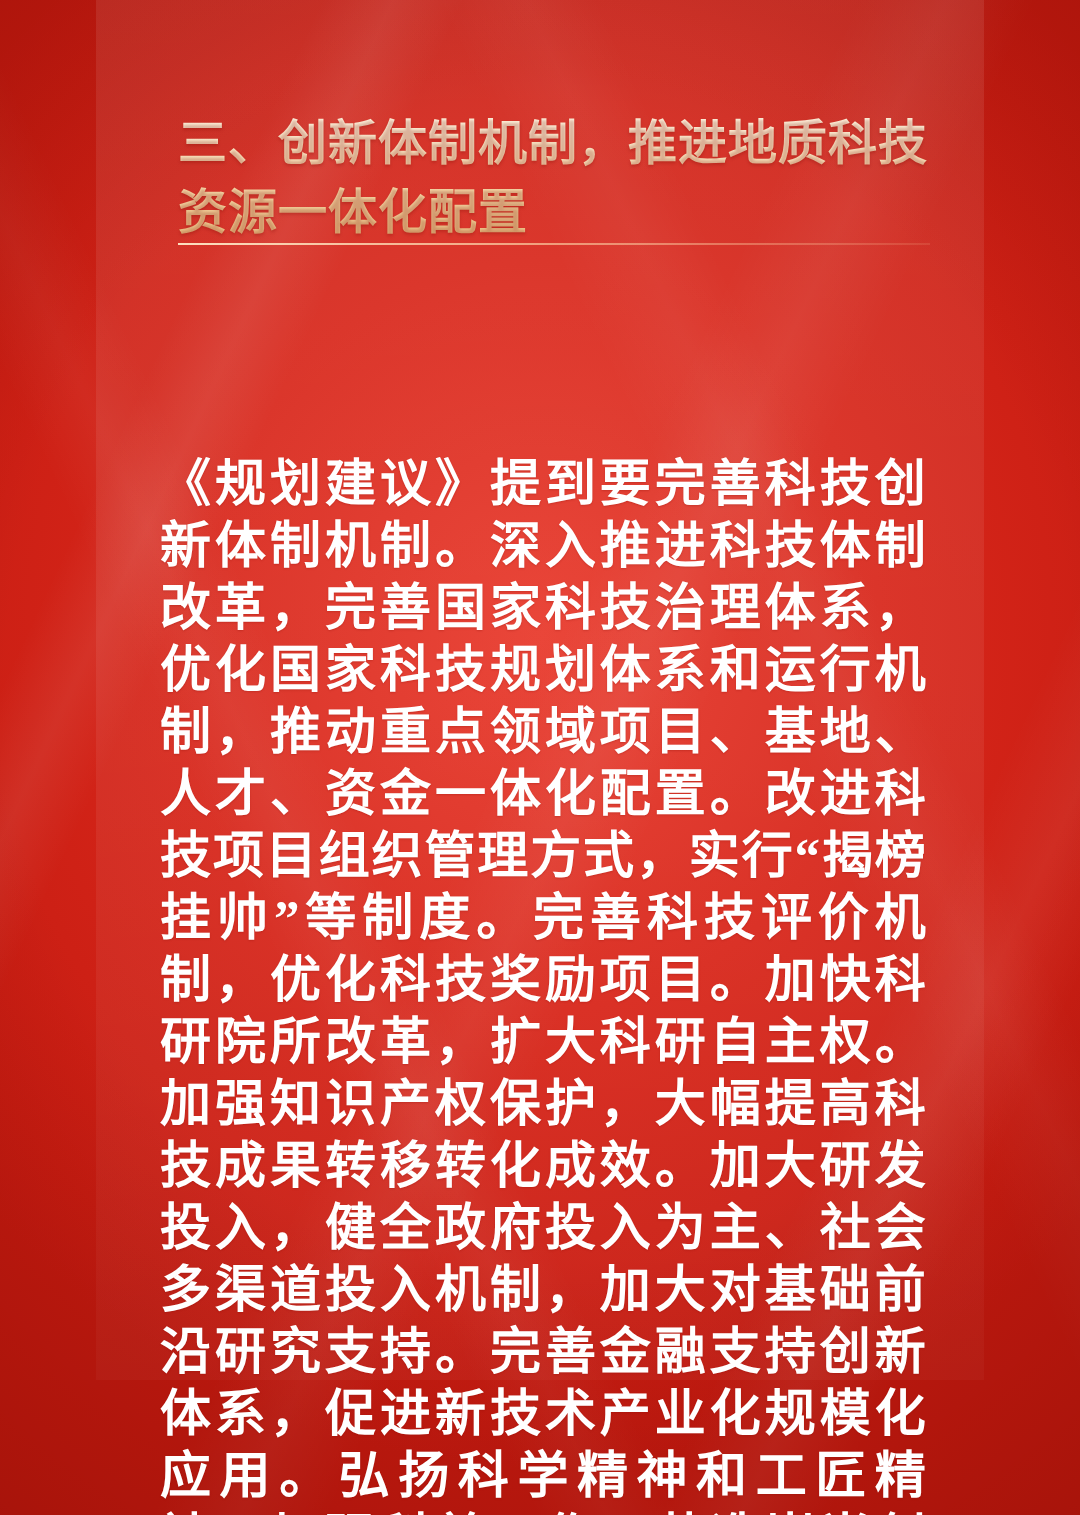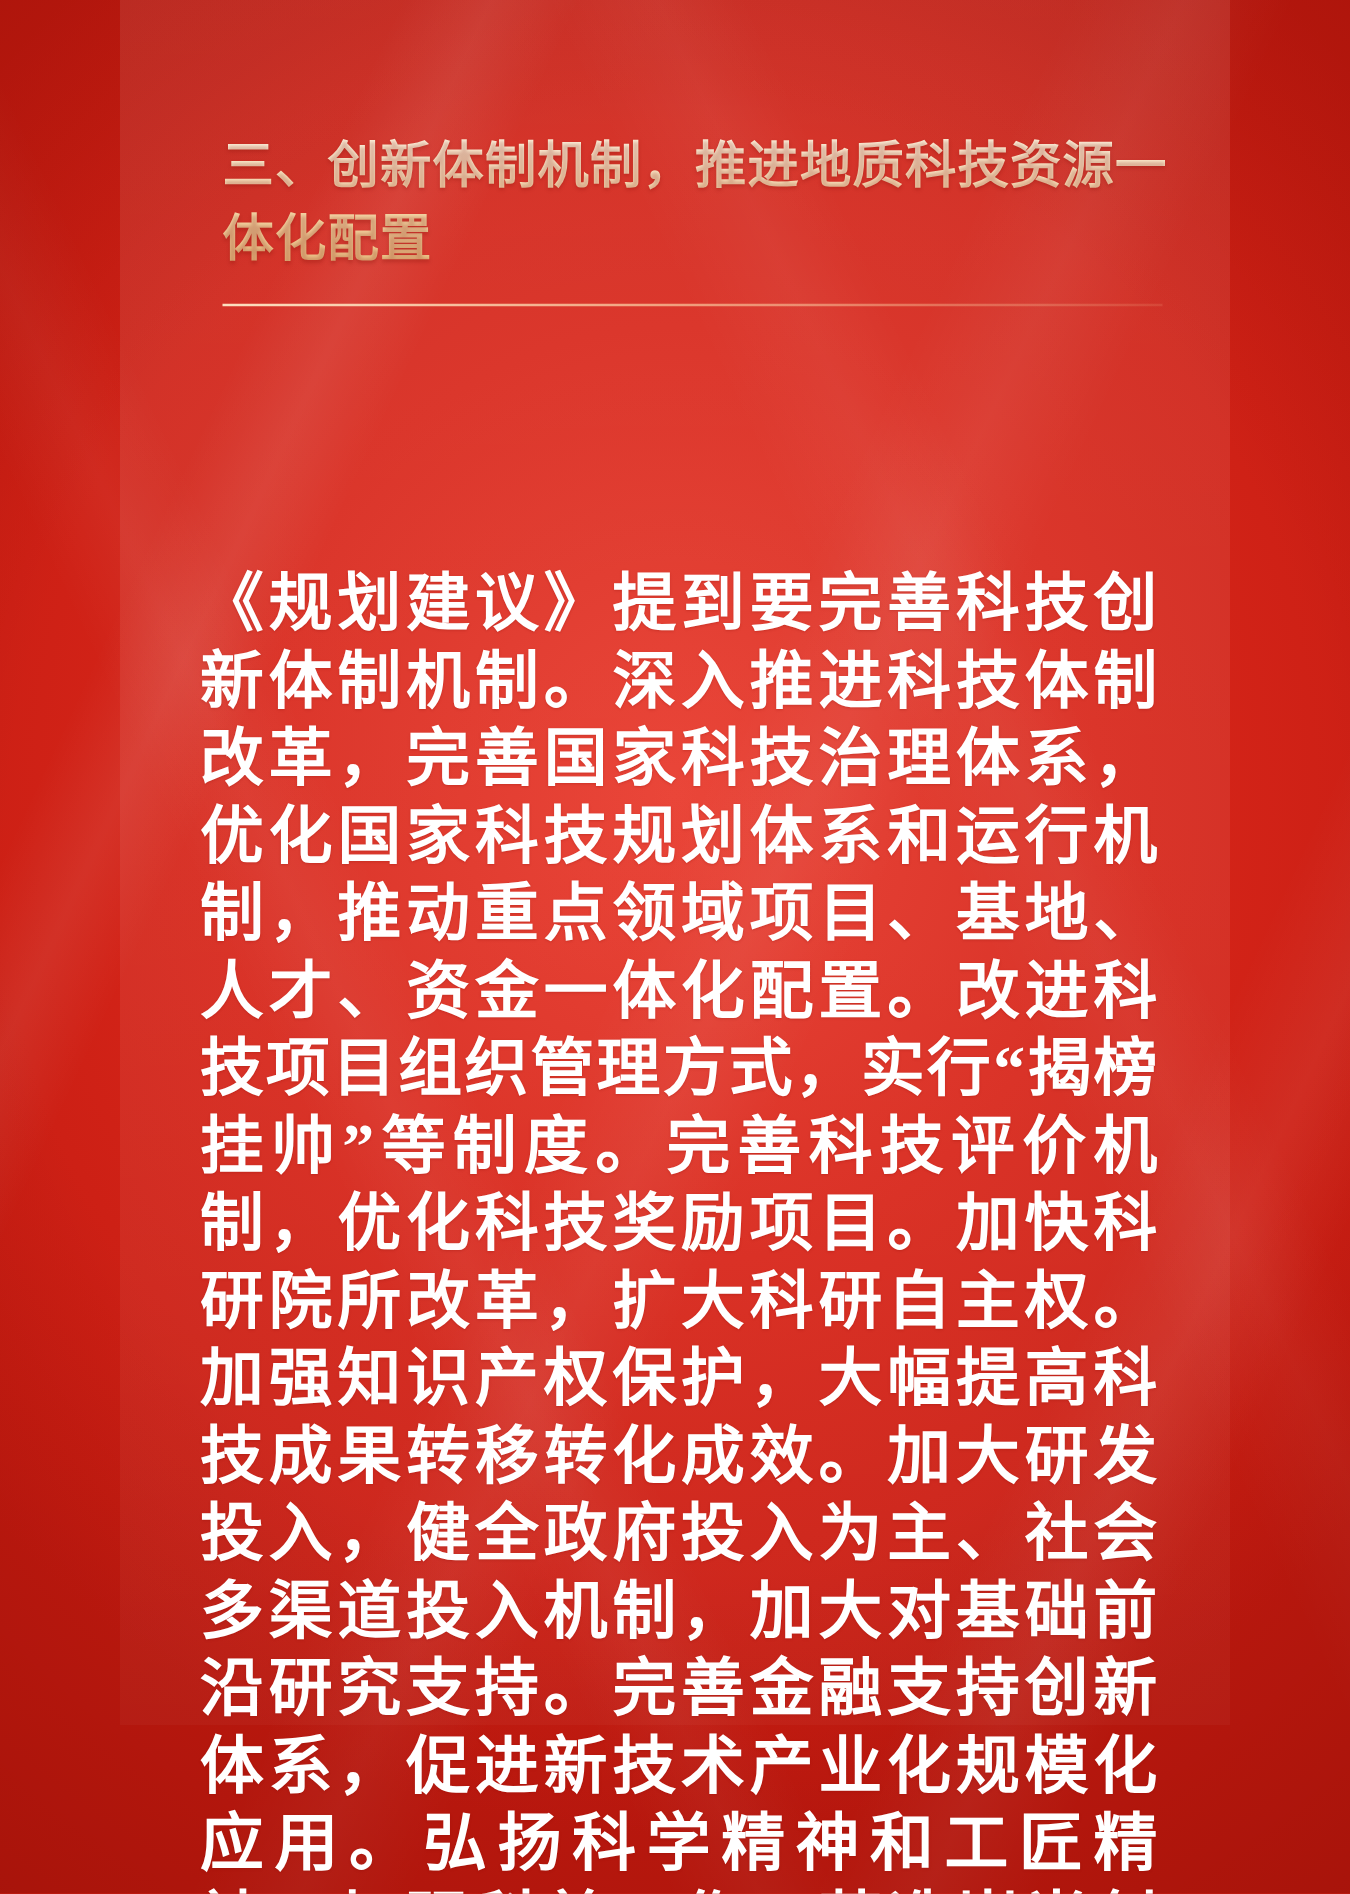--- a/index.html
+++ b/index.html
@@ -54,21 +54,21 @@
   }
 
   
   .heading {
     position: absolute;
     left: 178px;
     top: 76px;
     width: 760px;
     font-family: "Liberation Sans", "DejaVu Sans", sans-serif;
     font-weight: 700;
-    font-size: 41px;
+    font-size: 49px;
     line-height: 1.42;
     letter-spacing: 1px;
     color: #ffe9c8;
     background: linear-gradient(180deg, #fff4e2 0%, #f8dcb0 45%, #e9bc7c 100%);
     -webkit-background-clip: text;
     background-clip: text;
     -webkit-text-fill-color: transparent;
     text-shadow: 0 2px 3px rgba(120,10,0,0.25);
   }
 

